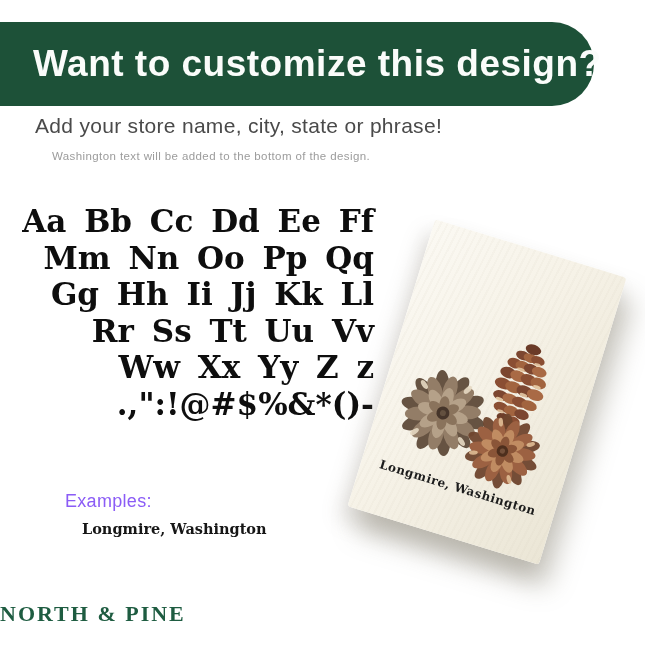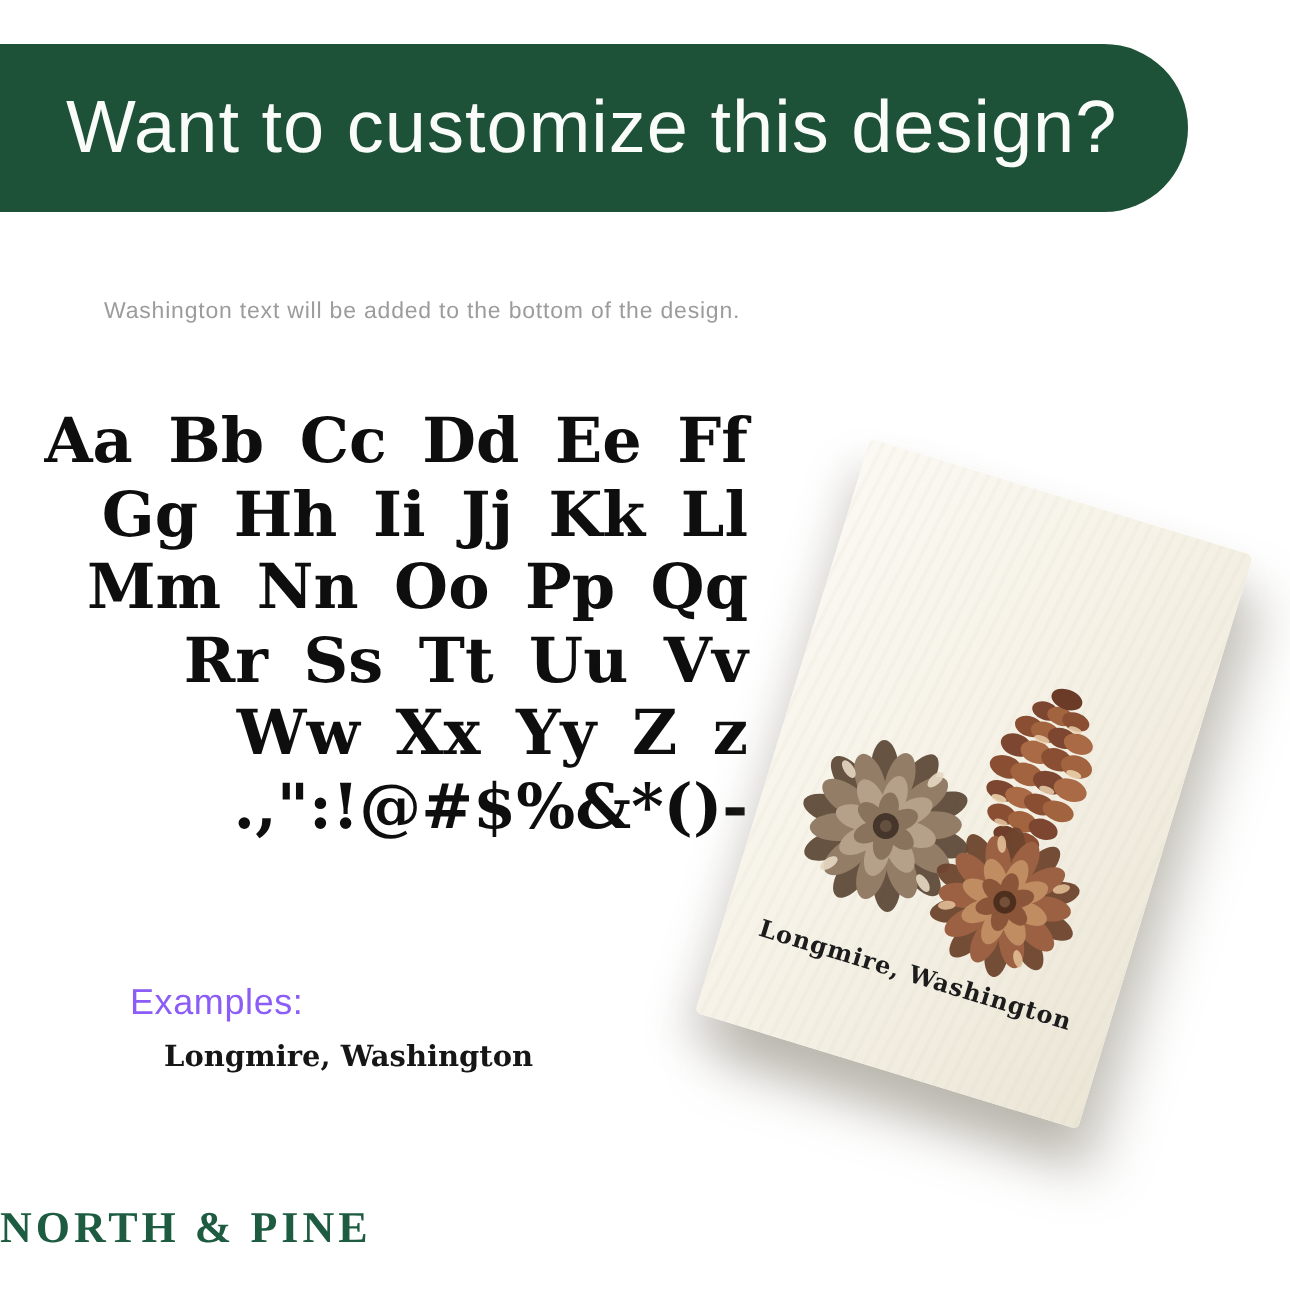--- a/index.html
+++ b/index.html
@@ -7,21 +7,21 @@
     position:relative;width:645px;height:645px;background:#ffffff;
     overflow:hidden;font-family:"Liberation Sans",sans-serif;
   }
   
   .banner{
     position:absolute;left:0;top:22px;width:594px;height:84px;
     background:#1d5138;border-radius:0 42px 42px 0;
     display:flex;align-items:center;
   }
   .banner-title{
-    color:#fafcfa;font-size:37px;font-weight:400;letter-spacing:.5px;
+    color:#fafcfa;font-size:37px;font-weight:700;letter-spacing:.5px;
     padding-left:33px;white-space:nowrap;
   }
   
   .headline{
     position:absolute;left:35px;top:114px;font-size:21px;color:#4a4a4a;
     letter-spacing:.3px;
   }
   .note{
     position:absolute;left:52px;top:149px;font-size:11.5px;line-height:15px;
     color:#9c9c9c;letter-spacing:.4px;
@@ -69,28 +69,29 @@
 </style>
 </head>
 <body>
 
 <div class="canvas">
 
   <div class="banner">
     <div class="banner-title">Want to customize this design?</div>
   </div>
 
+  <div class="headline">Add your store name, city, state or phrase!</div>
   <div class="note">
     <div>Washington text will be added to the bottom of the design.</div>
   </div>
 
   <div class="specimen">
     <div>Aa Bb Cc Dd Ee Ff</div>
+    <div>Mm Nn Oo Pp Qq</div>
     <div>Gg Hh Ii Jj Kk Ll</div>
-    <div>Mm Nn Oo Pp Qq</div>
     <div>Rr Ss Tt Uu Vv</div>
     <div>Ww Xx Yy Z z</div>
     <div>.,":!@#$%&amp;*()-</div>
   </div>
 
   <div class="examples-label">Examples:</div>
   <div class="example-items">
     <div>Longmire, Washington</div>
   </div>
 

